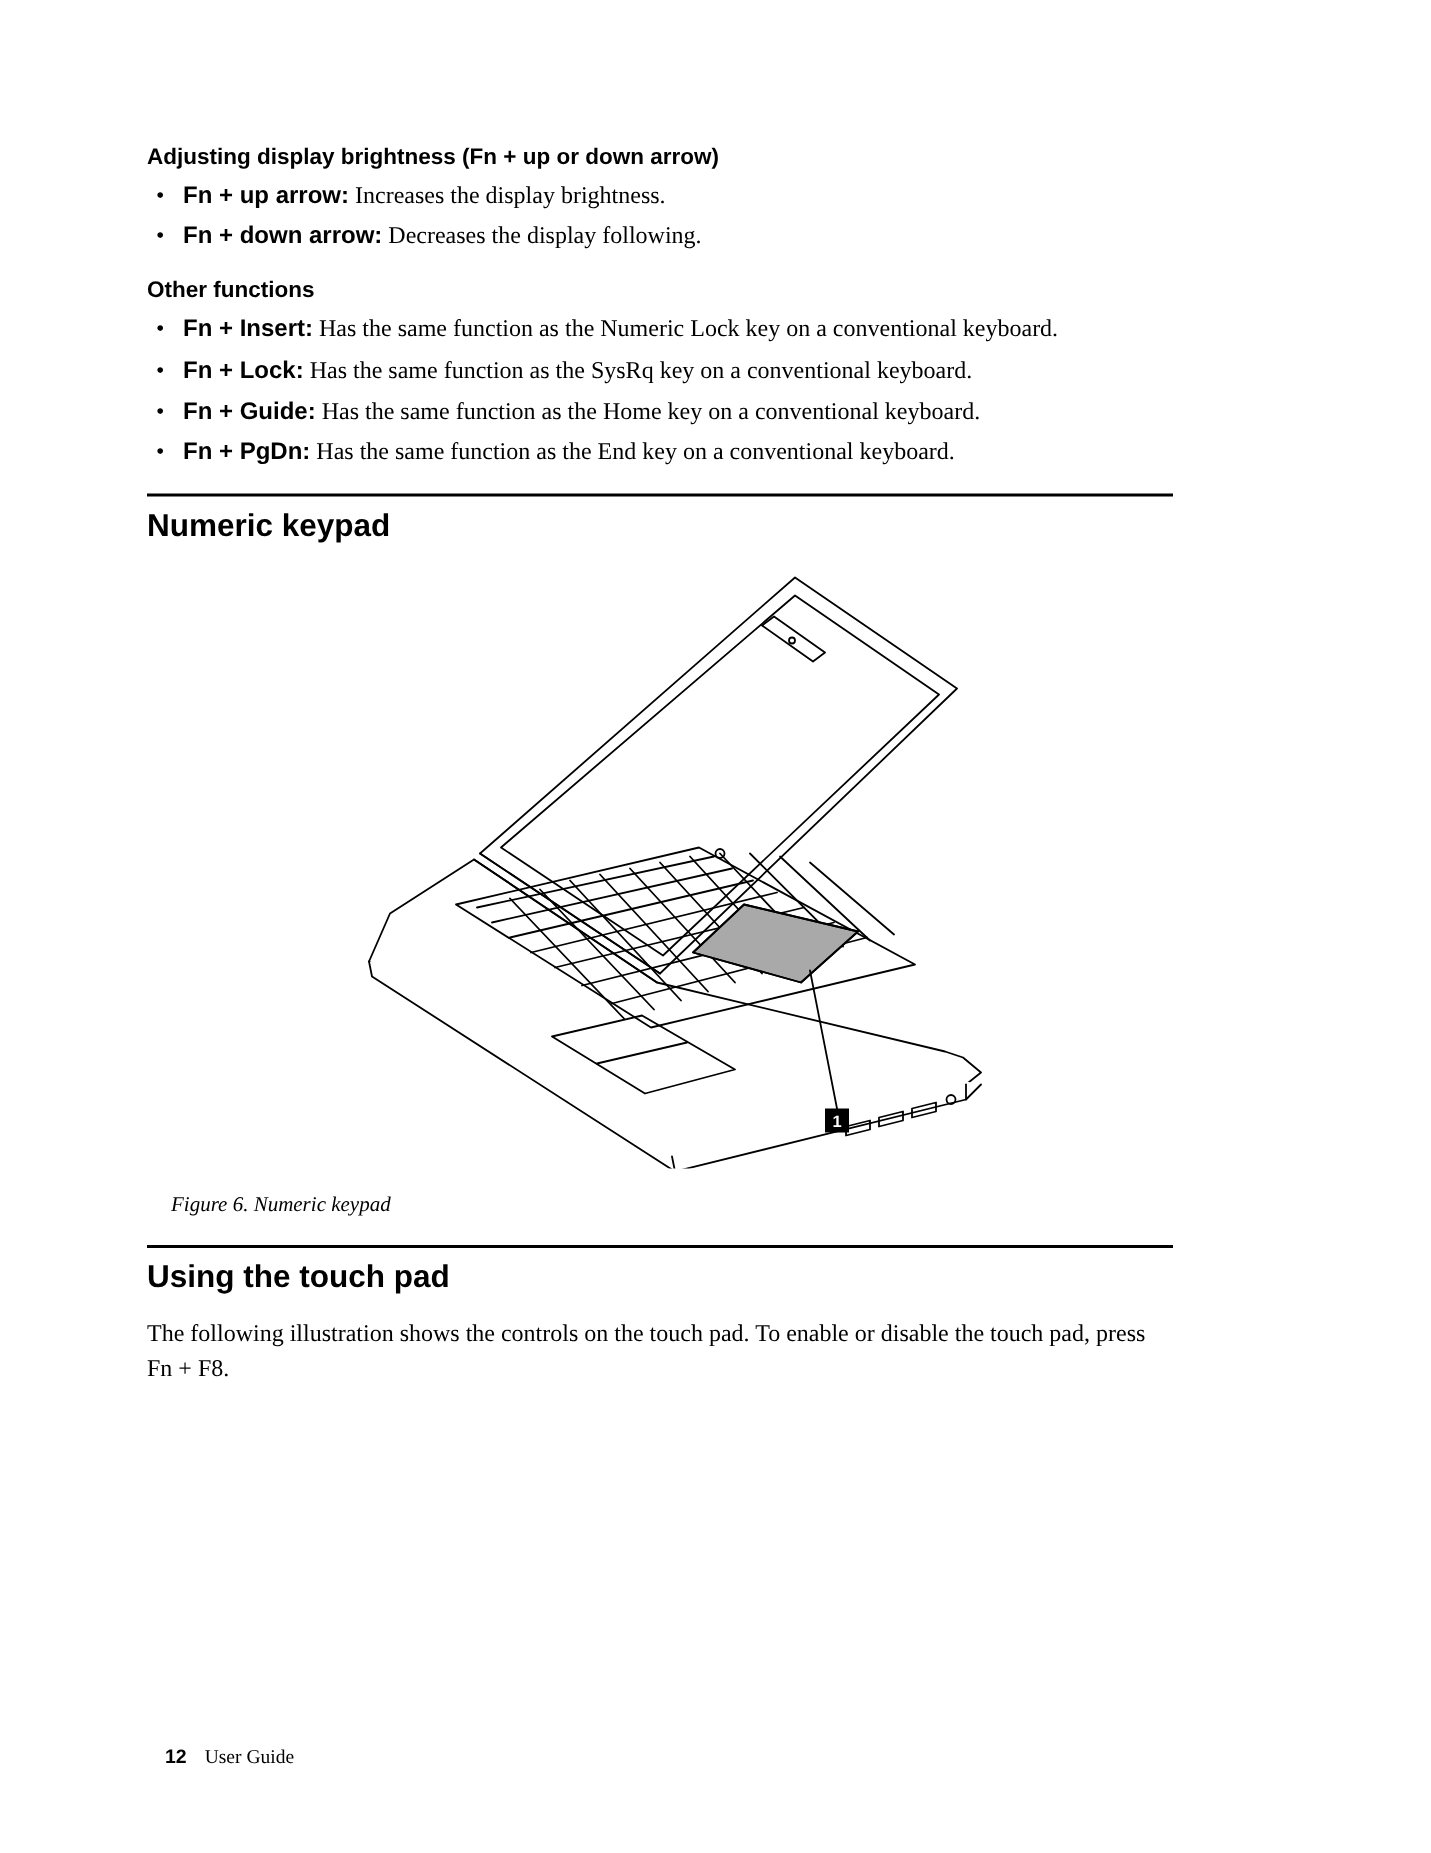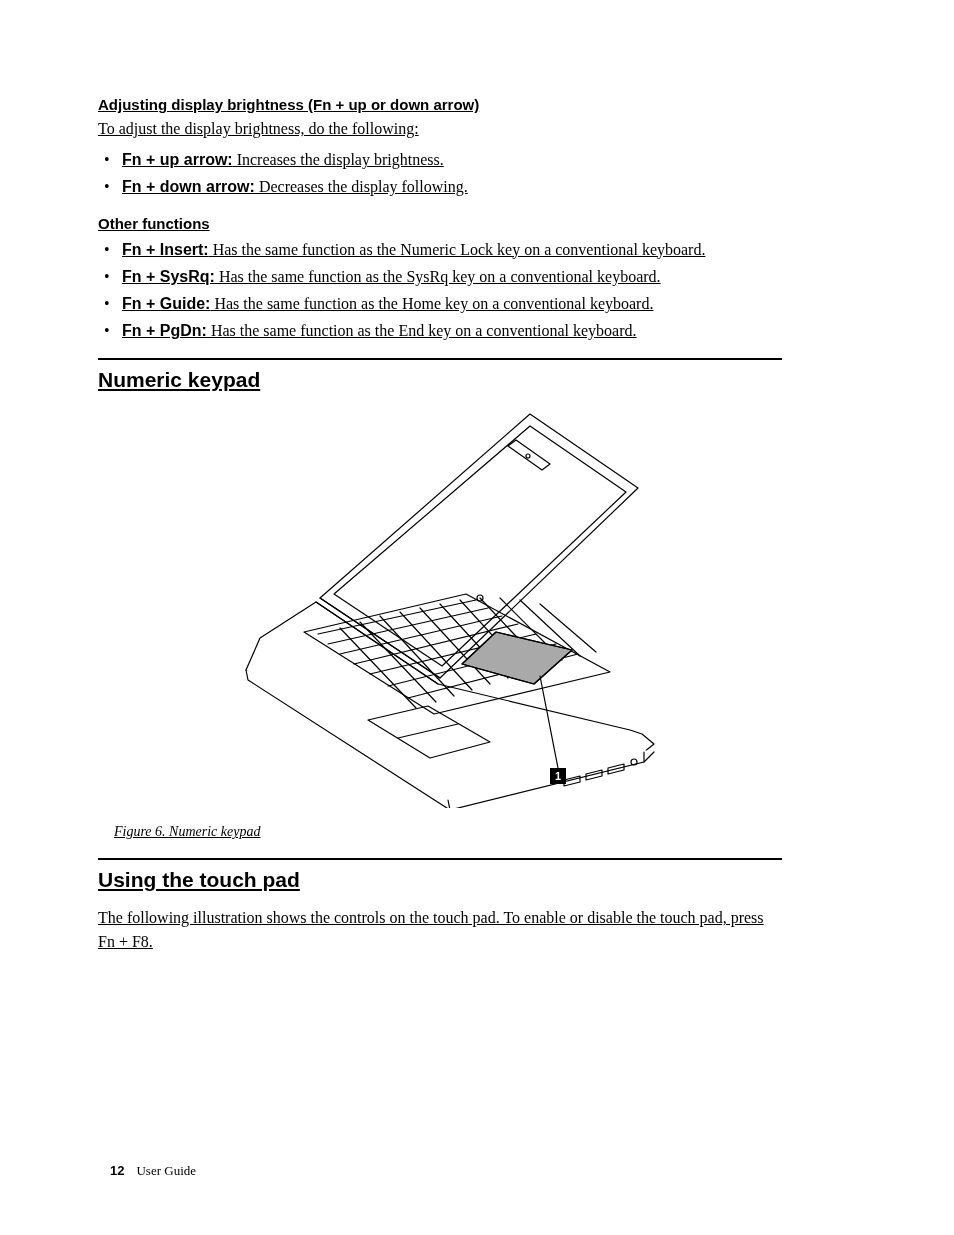--- a/index.html
+++ b/index.html
@@ -9,21 +9,20 @@
     background: #ffffff;
     font-family: "Palatino Linotype", Palatino, "Book Antiqua", Georgia, serif;
     color: #000;
   }
   .page {
     width: 880px;
     height: 1235px;
     box-sizing: border-box;
     padding: 96px 98px 60px 98px;
     position: relative;
-    text-decoration: underline;
   }
   .sans-bold {
     font-family: Arial, Helvetica, sans-serif;
     font-weight: 700;
   }
   .subhead {
     font-size: 15px;
     margin: 0 0 4px 0;
   }
   .body {
@@ -99,37 +98,36 @@
     margin-right: 12px;
   }
   svg { display: inline-block; }
 </style>
 </head>
 <body>
 
 <div class="page">
 
   <p class="subhead sans-bold">Adjusting display brightness (Fn + up or down arrow)</p>
-  <p class="body">To adjust the display brightness, do the following:</p>
   <ul class="bullets">
     <li>
       <span class="key">Fn + up arrow:</span><span> Increases the display brightness.</span>
     </li>
     <li>
       <span class="key">Fn + down arrow:</span><span> Decreases the display following.</span>
     </li>
   </ul>
 
   <p class="subhead sans-bold">Other functions</p>
   <ul class="bullets">
     <li>
       <span class="key">Fn + Insert:</span><span> Has the same function as the Numeric Lock key on a conventional keyboard.</span>
     </li>
     <li>
-      <span class="key">Fn + SysRq:</span><span> Has the same function as the SysRq key on a conventional keyboard.</span>
+      <span class="key">Fn + Lock:</span><span> Has the same function as the SysRq key on a conventional keyboard.</span>
     </li>
     <li>
       <span class="key">Fn + Guide:</span><span> Has the same function as the Home key on a conventional keyboard.</span>
     </li>
     <li>
       <span class="key">Fn + PgDn:</span><span> Has the same function as the End key on a conventional keyboard.</span>
     </li>
   </ul>
 
   <hr class="hr">

